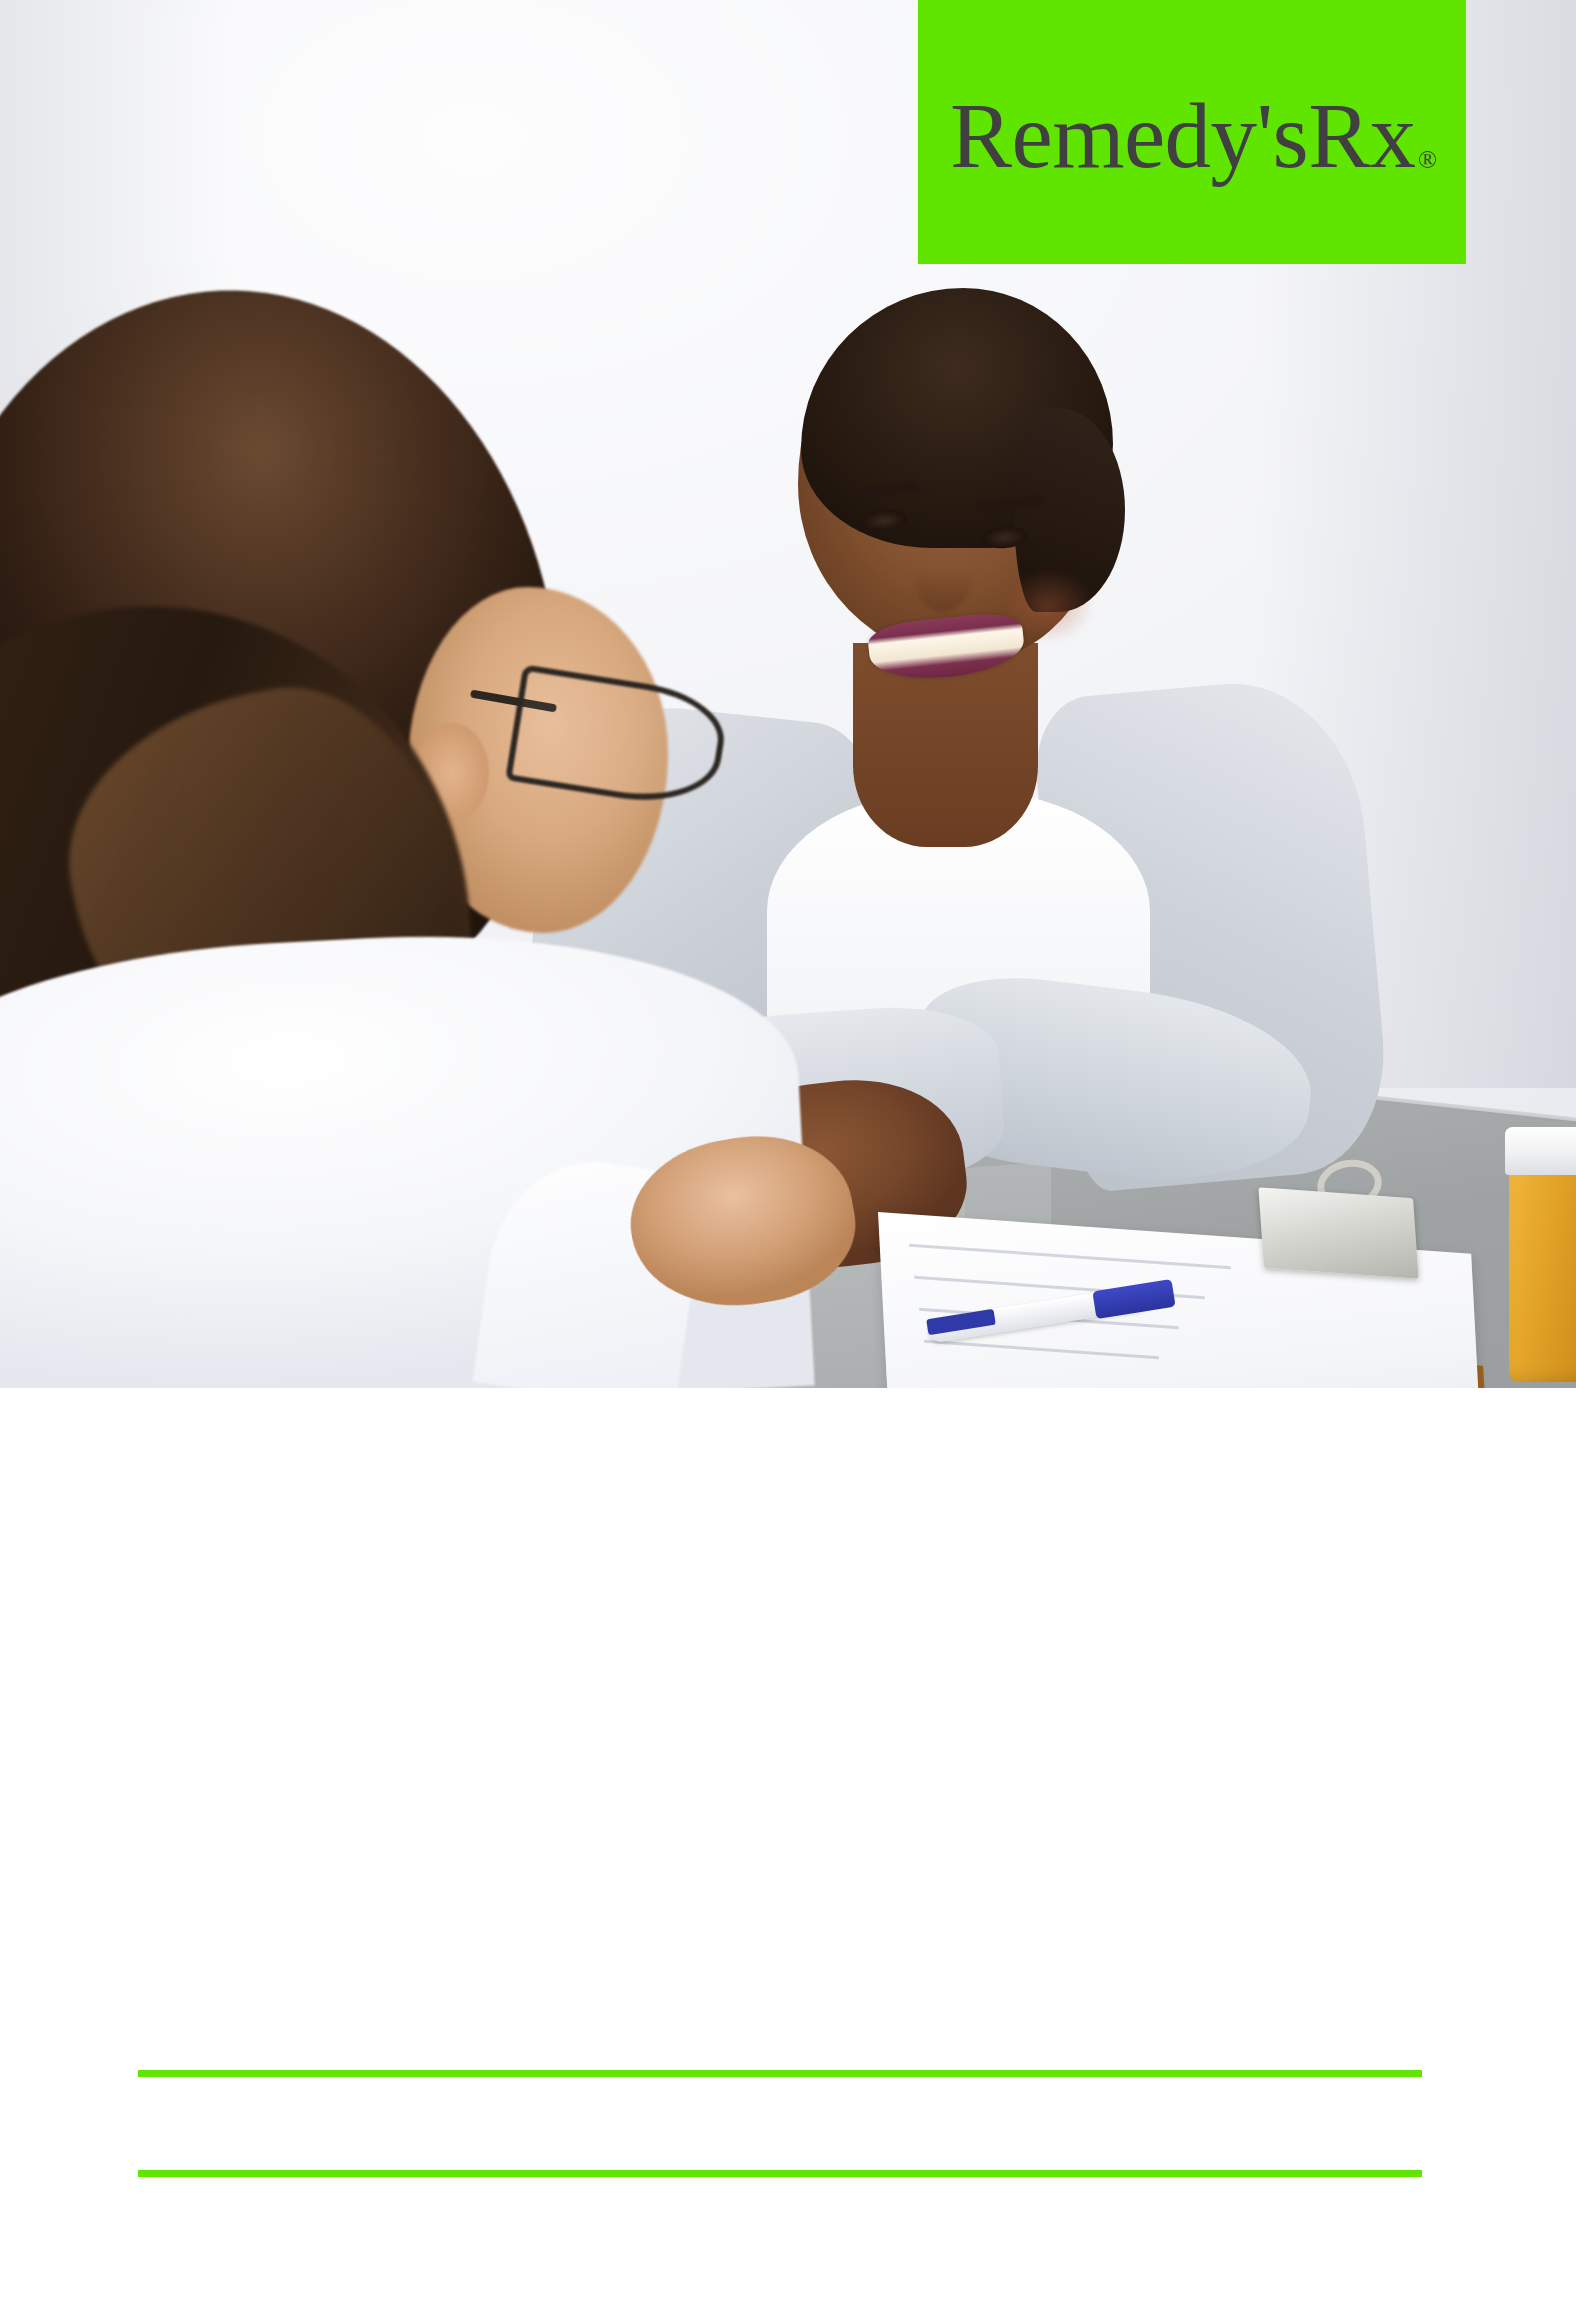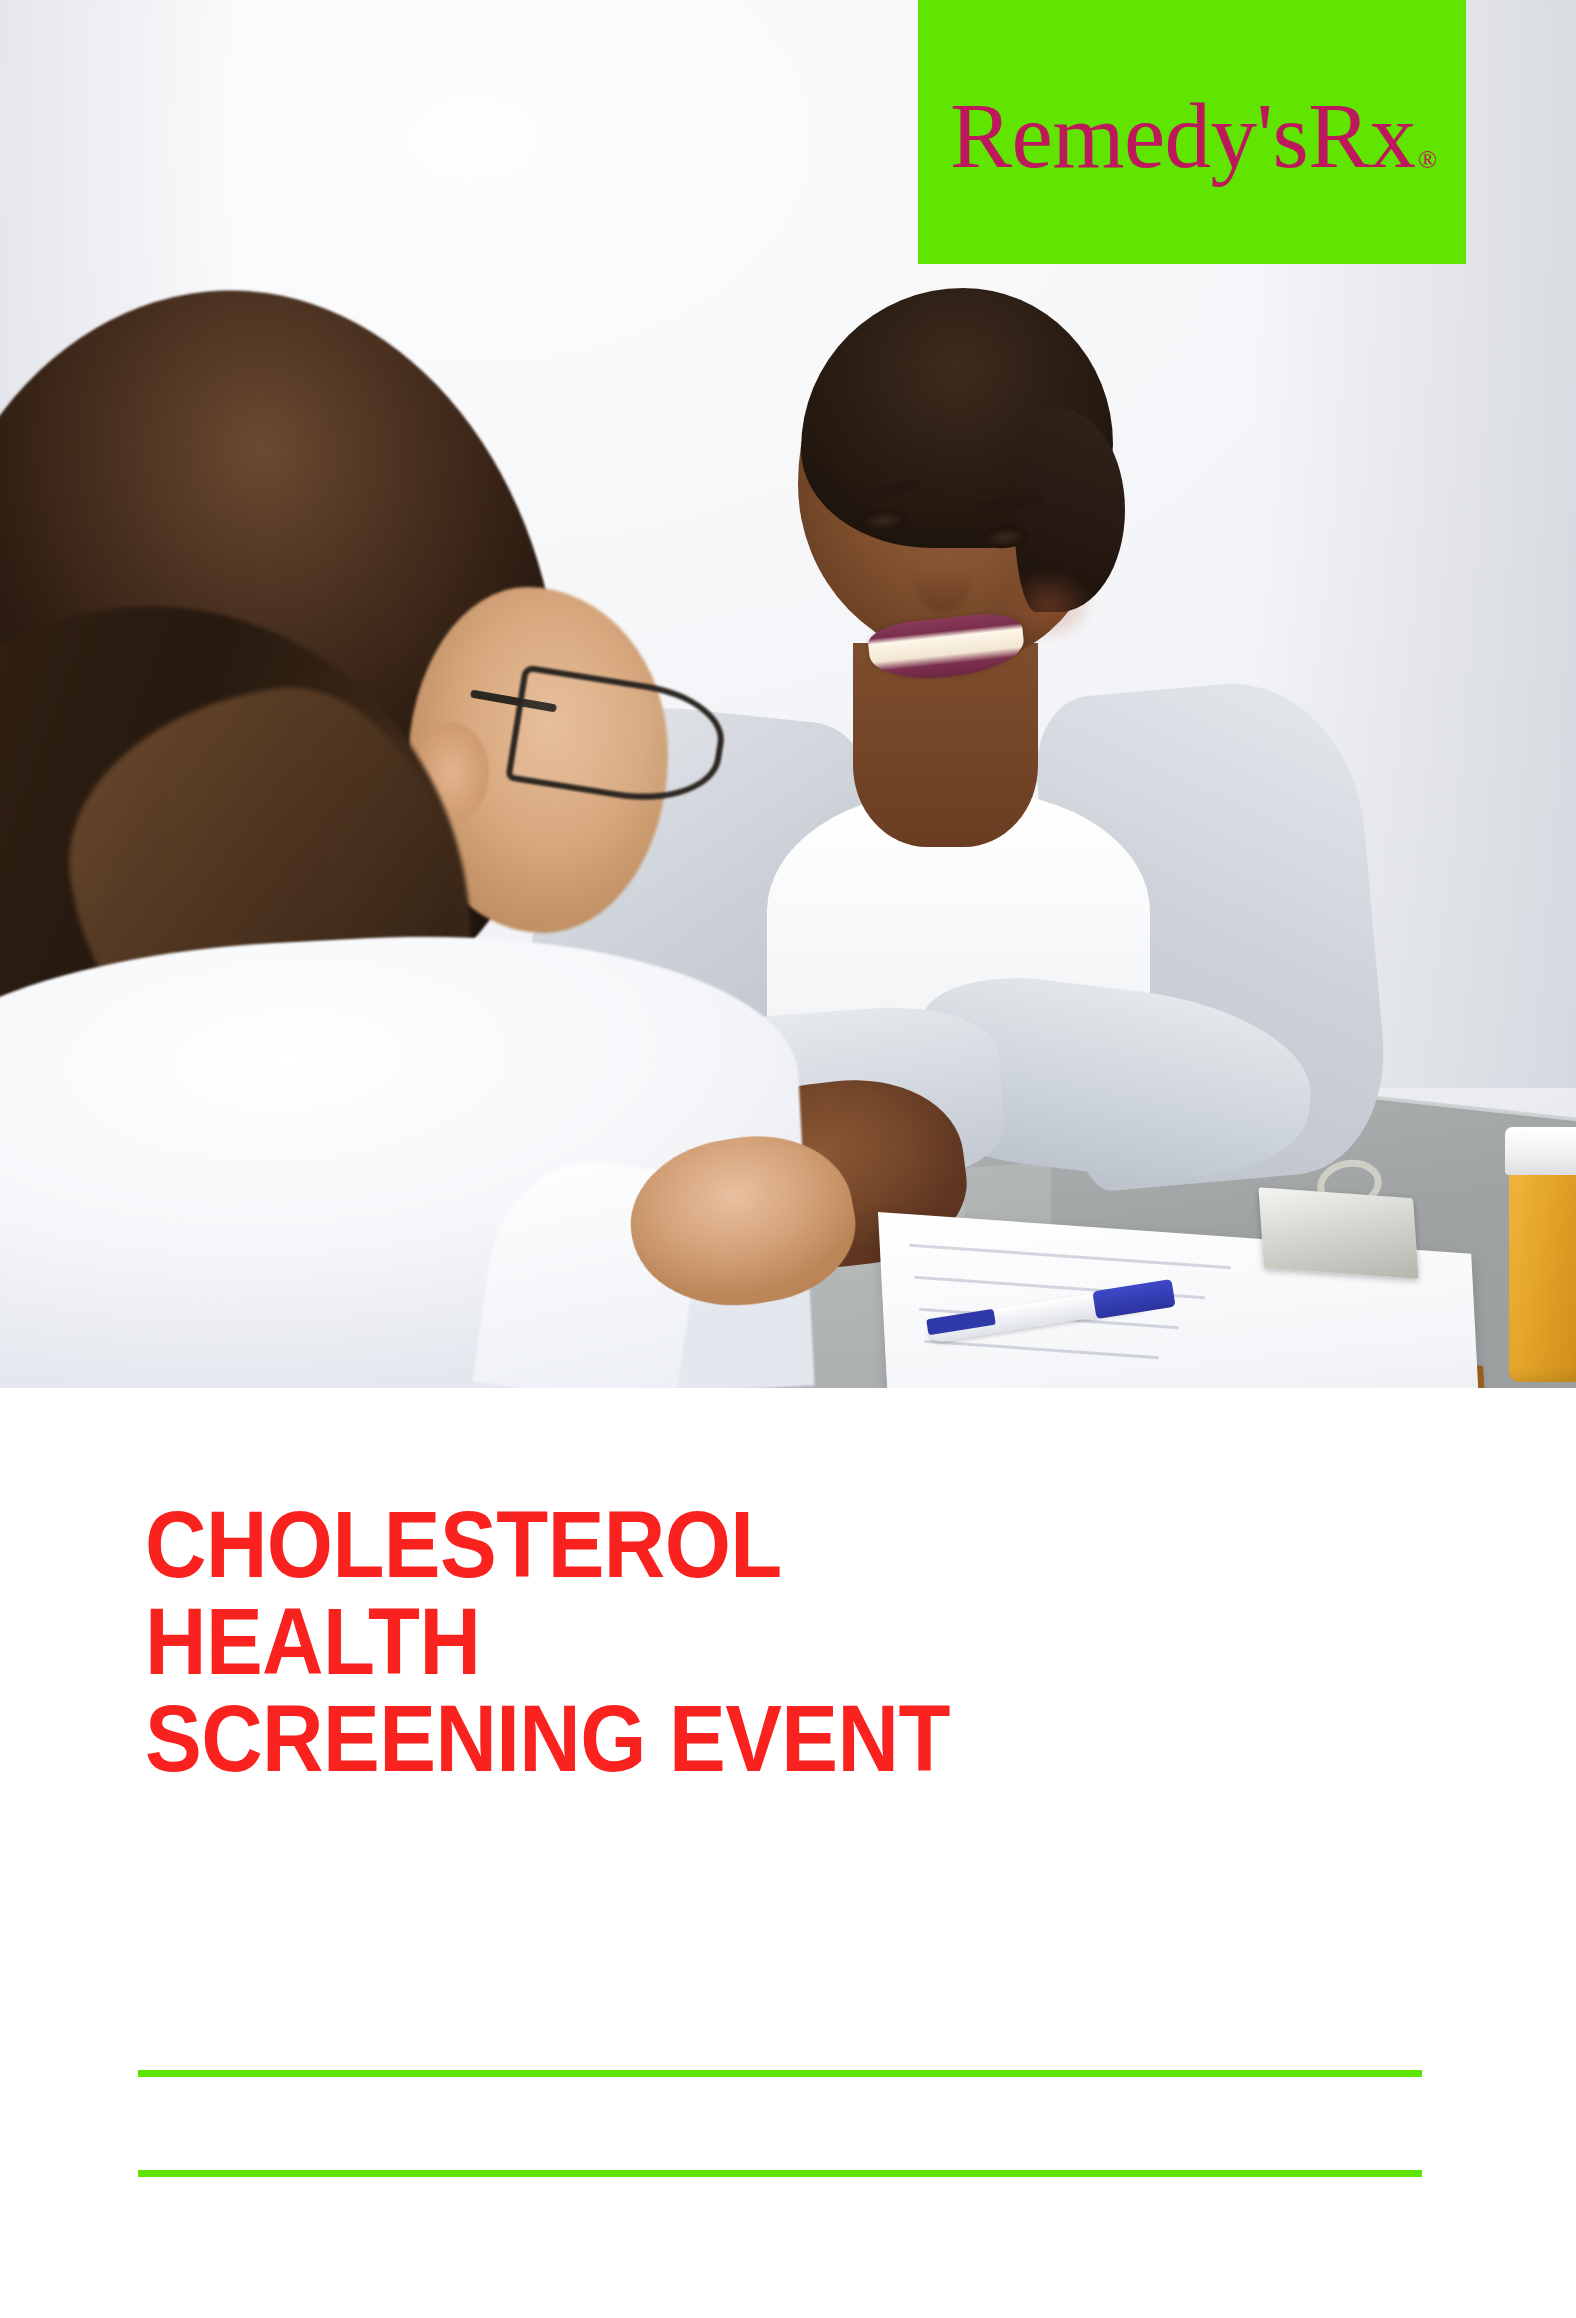--- a/index.html
+++ b/index.html
@@ -335,21 +335,21 @@
   .logo-block {
     position:absolute;
     left:918px; top:0;
     width:548px; height:264px;
     background:#5FE500;
     display:flex;
     align-items:center;
     justify-content:center;
   }
   .logo-wordmark {
-    color:#be185d;
+    color:#404040;
     font-family:"Liberation Serif", "DejaVu Serif", serif;
     font-size:93px;
     font-weight:400;
     letter-spacing:-0.6px;
     line-height:1;
     white-space:nowrap;
     position:relative;
     top:3.7px;
   }
   .logo-reg {
@@ -449,23 +449,18 @@
     </div>
     <div class="bottle-cap"></div>
   </div>
 
   <div class="logo-block">
     <span class="logo-wordmark">
       <span>Remedy'sRx</span><span class="logo-reg">®</span>
     </span>
   </div>
 
-  <div class="title-block">
-    <div class="title-line">CHOLESTEROL</div>
-    <div class="title-line">HEALTH</div>
-    <div class="title-line">SCREENING EVENT</div>
-  </div>
 
   <div class="rule rule-1"></div>
   <div class="rule rule-2"></div>
 
 </div>
 
 
 </body></html>

